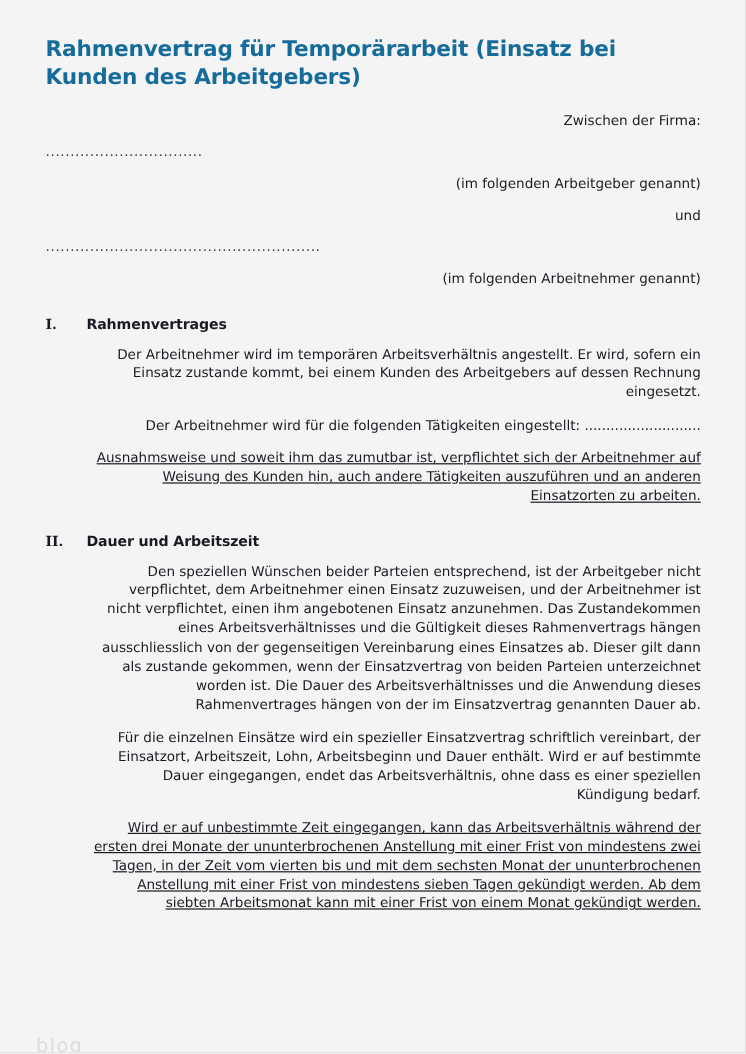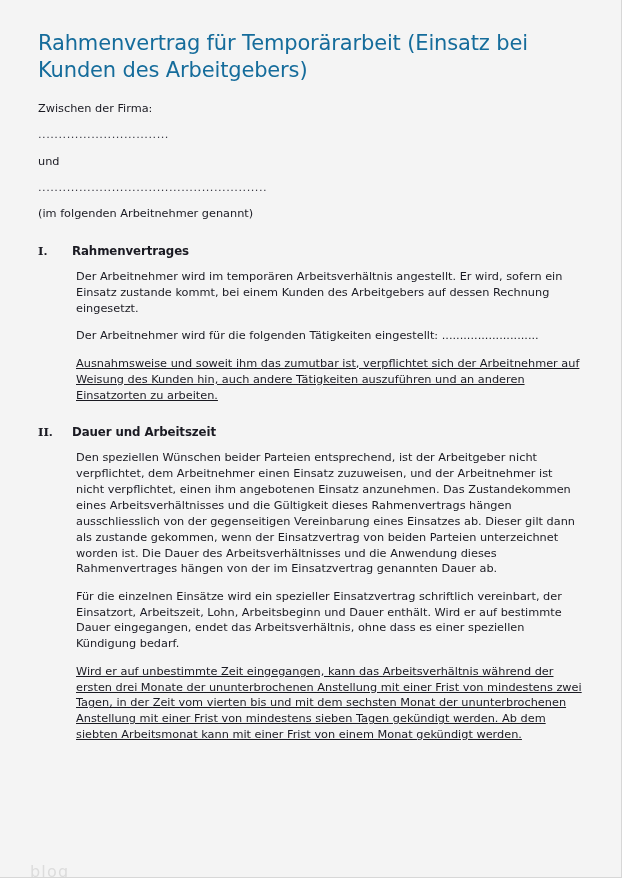--- a/index.html
+++ b/index.html
@@ -23,33 +23,34 @@
   .page-inner {
     position: absolute;
     left: 38px;
     top: 30px;
     width: 546px;
   }
 
   
   .doc-title {
     color: #156c9b;
-    font-size: 21px;
+    font-size: 18px;
     line-height: 1.28;
-    font-weight: normal;
+    font-weight: bold;
     letter-spacing: -0.15px;
     margin: 0 0 17px 0;
     width: 520px;
   }
 
   
   .para {
     font-size: 11.3px;
     line-height: 1.41;
     margin: 0 0 11px 0;
+    text-align: right;
   }
   .dotline {
     font-size: 11.3px;
     line-height: 1.41;
     margin: 0 0 11px 0;
     letter-spacing: 0.5px;
     color: #3a3a44;
   }
 
   .intro-block { margin-bottom: 14px; }
@@ -98,20 +99,21 @@
 <body>
 
 <div class="page">
   <div class="page-inner">
 
     <h1 class="doc-title">Rahmenvertrag für Temporärarbeit (Einsatz bei Kunden des Arbeitgebers)</h1>
 
     <div class="intro-block">
       <p class="para">Zwischen der Firma:</p>
       <p class="dotline">................................</p>
+      <p class="para">(im folgenden Arbeitgeber genannt)</p>
       <p class="para">und</p>
       <p class="dotline">........................................................</p>
       <p class="para">(im folgenden Arbeitnehmer genannt)</p>
     </div>
 
     <section class="section">
       <div class="section-head">
         <span class="section-num">I.</span>
         <span class="section-title">Rahmenvertrages</span>
       </div>

